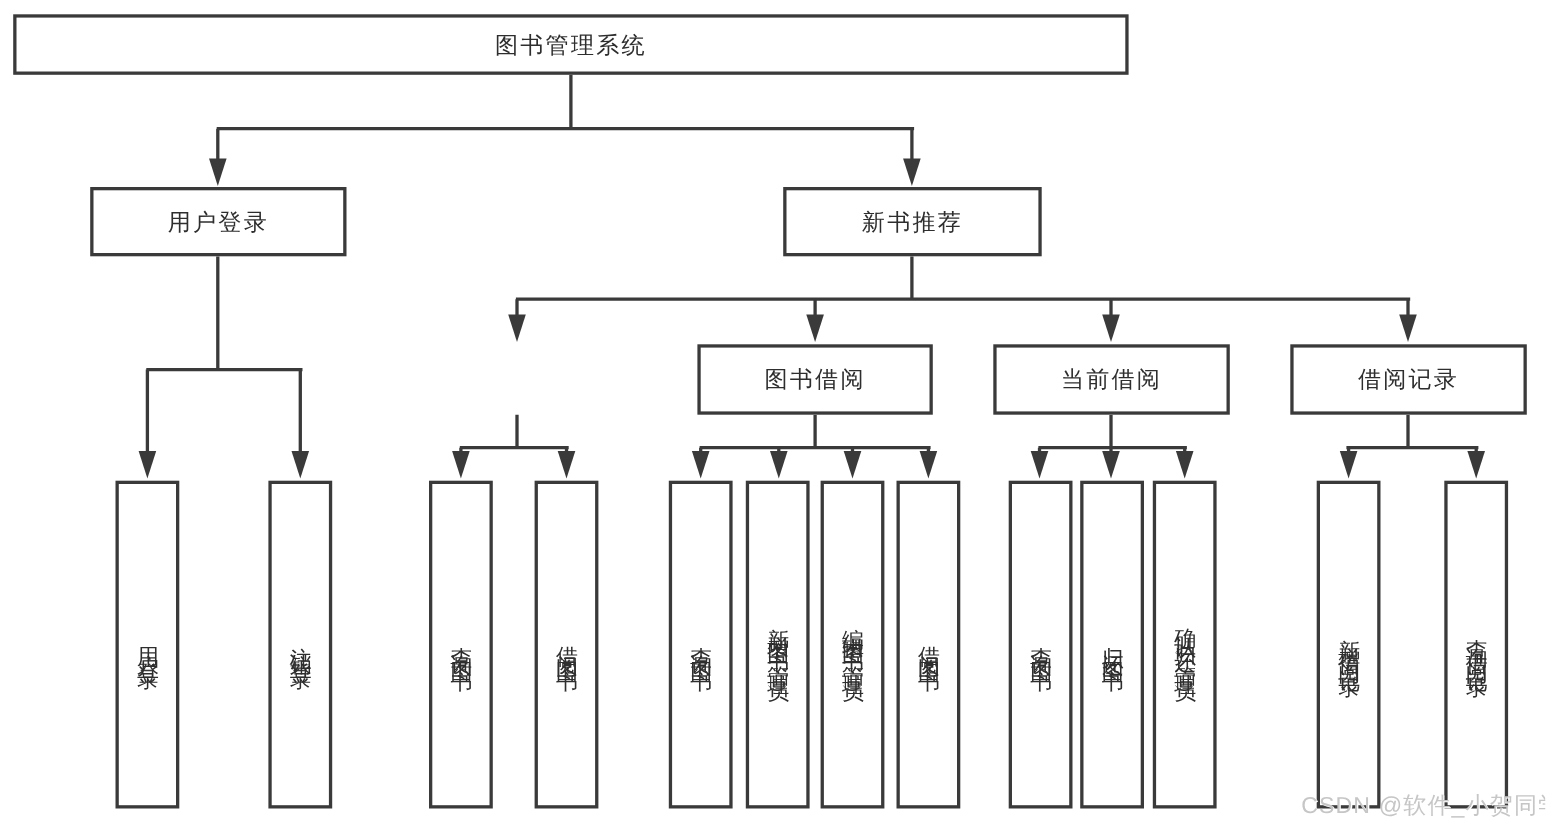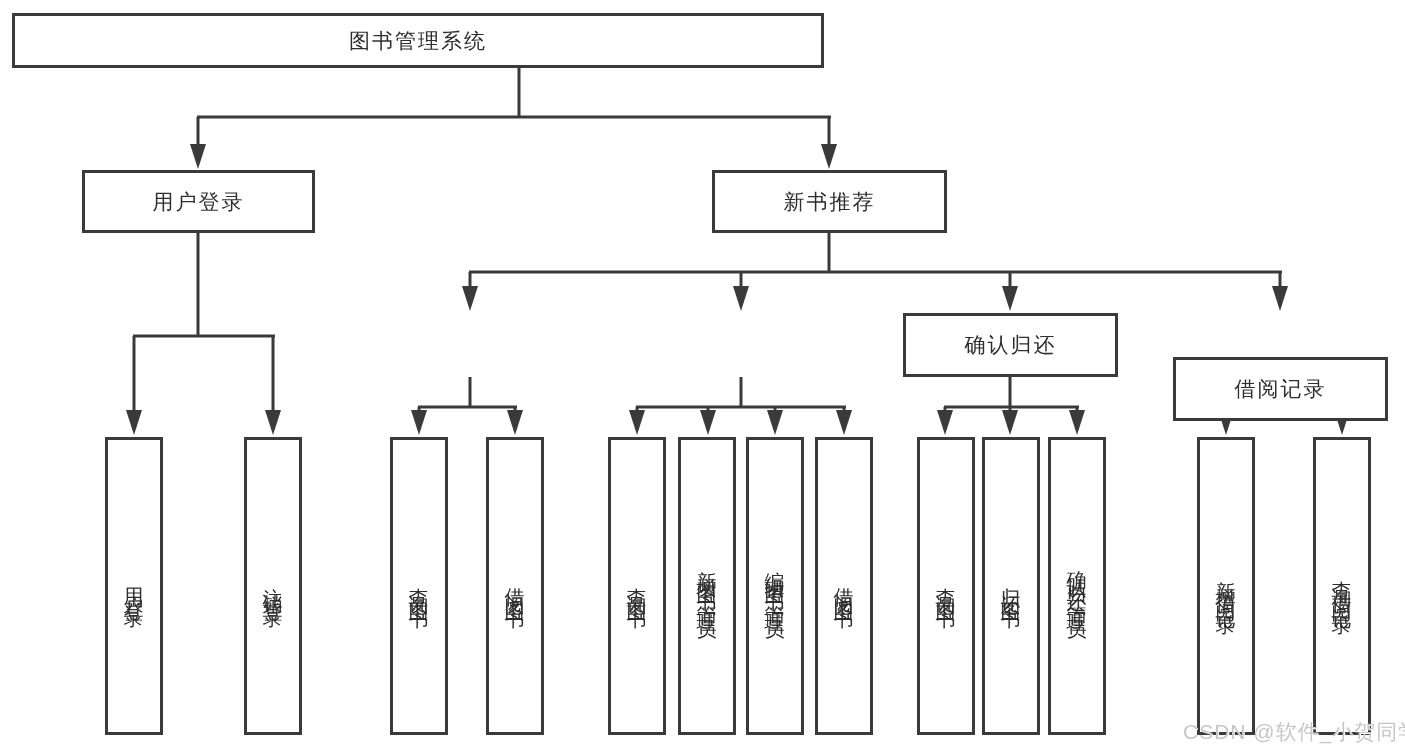--- a/index.html
+++ b/index.html
@@ -13,29 +13,29 @@
   .node {
     position:absolute; box-sizing:border-box; background:#ffffff;
     border:3px solid #3a3a3a; display:flex; align-items:center; justify-content:center;
   }
   .h .label { font-size:21px; letter-spacing:2px; white-space:nowrap; }
   .v .label {
     writing-mode:vertical-rl; text-orientation:mixed;
     font-size:20px; letter-spacing:7px; line-height:1.1; white-space:nowrap;
   }
   
-  .n-root   { left:12px;   top:13px;  width:812px; height:55px; }
+  .n-root   { left:12px;   top:13px;  width:1014px; height:55px; }
   
   .n-l1a    { left:82px;   top:170px; width:233px;  height:63px; }
   .n-l1b    { left:712px;  top:170px; width:235px;  height:63px; }
   
   .n-l2a    { left:363px;  top:313px; width:215px;  height:64px; }
   .n-l2b    { left:634px;  top:313px; width:214px;  height:64px; }
   .n-l2c    { left:903px;  top:313px; width:215px;  height:64px; }
-  .n-l2d    { left:1173px; top:313px; width:215px;  height:64px;margin-top:44px; }
+  .n-l2d    { left:1173px; top:313px; width:215px;  height:64px; }
   
   .leaf { top:437px; width:58px; height:298px; }
   .n-f01 { left:105px; }  .n-f02 { left:244px; }
   .n-f03 { left:390px; }  .n-f04 { left:486px; }
   .n-f05 { left:608px; }  .n-f06 { left:678px; }
   .n-f07 { left:746px; }  .n-f08 { left:815px; }
   .n-f09 { left:917px; }  .n-f10 { left:982px; }
   .n-f11 { left:1048px; }
   .n-f12 { left:1197px; } .n-f13 { left:1313px; }
   .watermark {
@@ -89,22 +89,25 @@
     <span class="label">图书管理系统</span>
   </div>
 
   <div class="node h n-l1a">
     <span class="label">用户登录</span>
   </div>
   <div class="node h n-l1b">
     <span class="label">新书推荐</span>
   </div>
 
+  <div class="node h n-l2b">
+    <span class="label">图书借阅</span>
+  </div>
   <div class="node h n-l2c">
-    <span class="label">确认归还</span>
+    <span class="label">当前借阅</span>
   </div>
   <div class="node h n-l2d">
     <span class="label">借阅记录</span>
   </div>
 
   <div class="node v leaf n-f01">
     <span class="label">用户登录</span>
   </div>
   <div class="node v leaf n-f02">
     <span class="label">注销登录</span>

